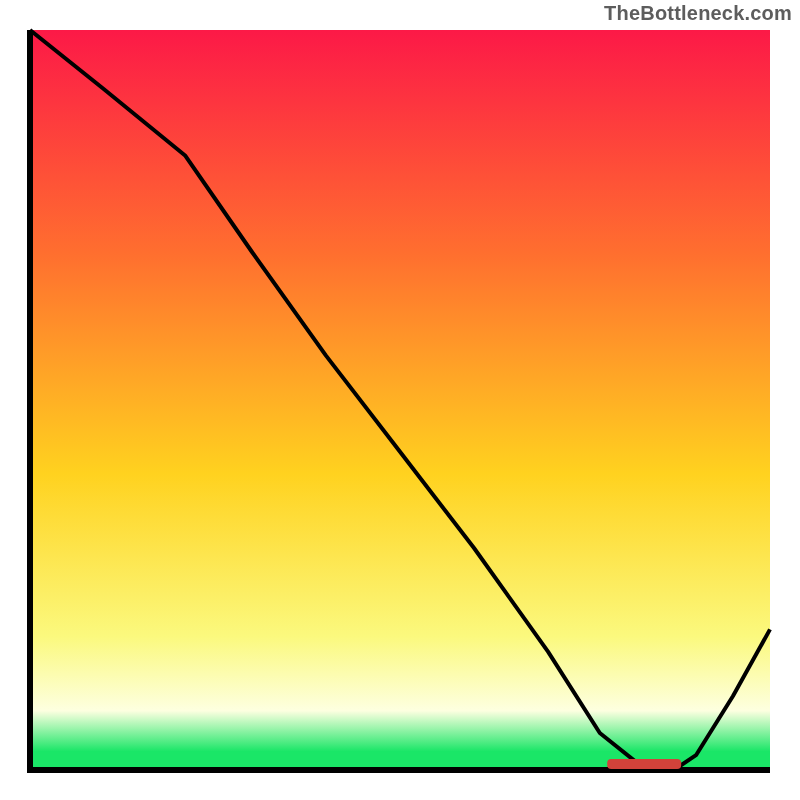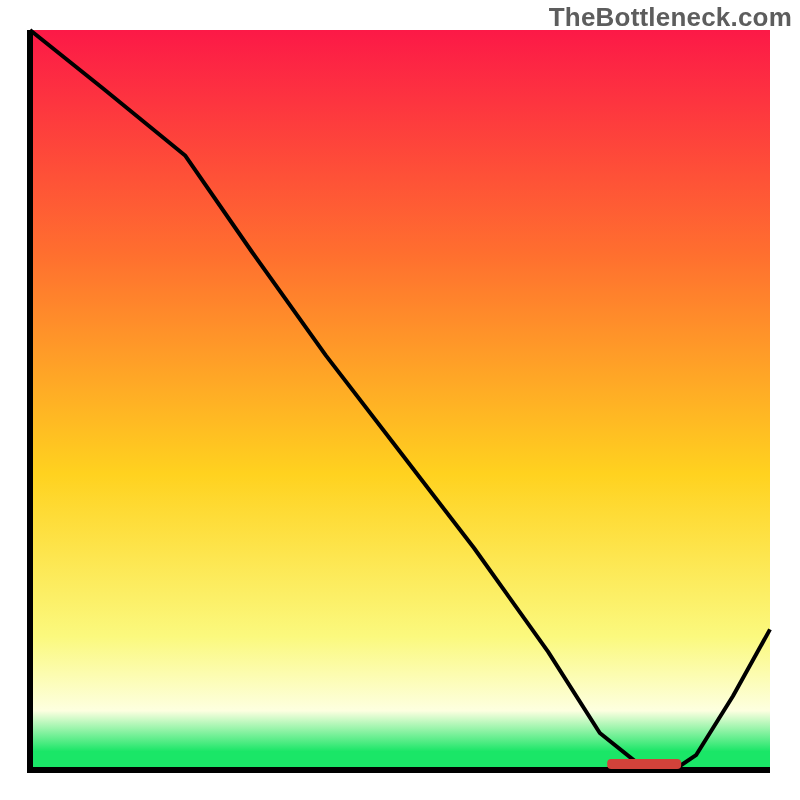--- a/index.html
+++ b/index.html
@@ -13,21 +13,21 @@
   }
   .frame {
     position: relative;
     width: 800px;
     height: 800px;
   }
   .watermark {
     position: absolute;
     top: 2px;
     right: 8px;
-    font-size: 26px;
+    font-size: 20px;
     font-weight: 600;
     color: #5d5d5d;
     letter-spacing: 0.2px;
     user-select: none;
   }
   svg.chart {
     position: absolute;
     left: 0;
     top: 0;
     width: 800px;

